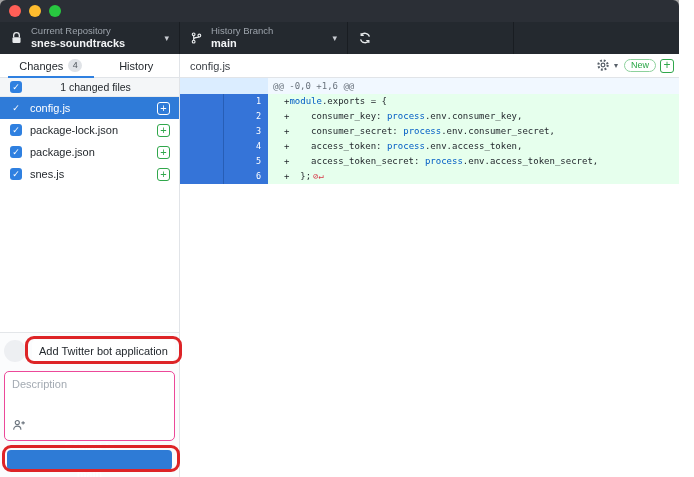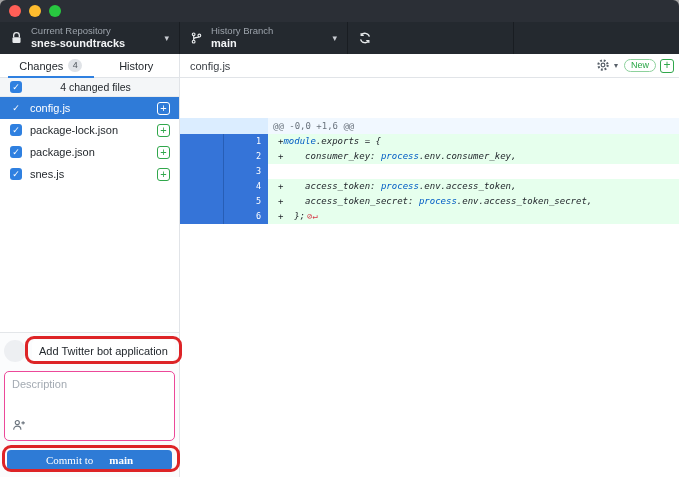--- a/index.html
+++ b/index.html
@@ -52,45 +52,45 @@
   .sidebar-spacer { flex:1; background:#fff; }
 
   .commit-area { height:145px; border-top:1px solid #e3e6e9; background:#fbfcfd; padding:6px 4px 0 4px; }
   .summary-row { height:24px; display:flex; align-items:center; gap:6px; margin-bottom:8px; }
   .avatar { width:22px; height:22px; border-radius:50%; background:#edeff2; flex:none; }
   .summary-input { flex:1; height:22px; border:1px solid #fff; background:#fff; border-radius:3px; font-family:"Liberation Sans",sans-serif; font-size:11px; color:#24292e; padding:0 6px; outline:none; min-width:0; }
   .description-box { height:70px; border:1px solid #ec4899; border-radius:5px; background:#fff; position:relative; }
   .description-box textarea { width:100%; height:46px; border:none; resize:none; outline:none; font-family:"Liberation Sans",sans-serif; font-size:11px; color:#24292e; padding:6px 7px; background:transparent; }
   .description-box textarea::placeholder { color:#a3aab2; opacity:1; }
   .coauthor-icon { position:absolute; left:7px; bottom:5px; }
-  .commit-button { margin:9px 3px 0 3px; height:20px; background:#2e7bd6; border:none; border-radius:4px; color:#fff; font-family:Liberation Serif, serif; font-size:11px; display:flex; align-items:center; justify-content:center; gap:16px; width:calc(100% - 6px); cursor:default; }
+  .commit-button { margin:9px 3px 0 3px; height:20px; background:#2e7bd6; border:none; border-radius:4px; color:#fff; font-family:Liberation Sans, sans-serif; font-size:11px; display:flex; align-items:center; justify-content:center; gap:16px; width:calc(100% - 6px); cursor:default;flex-direction:column; }
   .commit-button b { font-weight:bold; }
 
   
   .annotation { position:absolute; border:3px solid #dd2427; border-radius:9px; pointer-events:none; z-index:10; }
   .anno-summary { left:25px; top:336px; width:157px; height:28px; }
   .anno-commit { left:2px; top:445px; width:178px; height:27px; }
 
   
   .diff { flex:1; min-width:0; display:flex; flex-direction:column; background:#fff; }
   .diff-header { height:24px; border-bottom:1px solid #e1e4e8; display:flex; align-items:center; padding:0 5px 0 10px; font-size:11px; color:#3c4147; }
   .diff-header-right { margin-left:auto; display:flex; align-items:center; gap:4px; }
   .gear-caret { font-size:8px; color:#586069; margin-right:2px; }
   .new-badge { border:1px solid #8dd19c; color:#28a745; font-size:9px; height:13px; line-height:11px; padding:0 6px; border-radius:7px; background:#fff; }
   .diff-plus-box { width:14px; height:14px; border:1.5px solid #30a74b; border-radius:3px; color:#30a74b; font-size:12px; line-height:11px; text-align:center; }
 
-  .diff-body { font-family:"DejaVu Sans Mono", monospace; font-size:9px;margin-top:40px; }
+  .diff-body { font-family:"DejaVu Sans Mono", monospace; font-size:9px; }
   .hunk-row { display:flex; height:16px; line-height:16px; }
   .hunk-gutter { width:88px; min-width:88px; background:#dbedff; }
   .hunk-text { flex:1; background:#f1f8ff; color:#6a737d; padding-left:5px; white-space:pre; }
   .diff-row { display:flex; height:15px; line-height:15px; }
   .gutter { width:88px; min-width:88px; background:#3574d8; display:flex; }
   .g-old { width:44px; border-right:1px solid rgba(15,55,120,0.35); }
   .g-new { width:43px; color:#fff; font-size:8.5px; text-align:right; padding-right:6px; }
-  .code { flex:1; background:#e6ffed; color:#24292e; padding-left:10px; white-space:pre;font-style:italic; }
+  .code { flex:1; background:#e6ffed; color:#24292e; padding-left:16px; white-space:pre; }
   .code .keyword { color:#005cc5; }
   .code .no-newline { color:#d73a49; margin-left:2px; }
 </style>
 </head>
 <body>
 
 <div class="window">
 
   <div class="titlebar">
     <span class="traffic red"></span>
@@ -147,21 +147,21 @@
         <div class="tab active">
           <span>Changes</span>
           <span class="tab-badge">4</span>
         </div>
         <div class="tab">
           <span>History</span>
         </div>
       </div>
       <div class="changed-header">
         <span class="checkbox">✓</span>
-        <span class="label">4 changed files</span>
+        <span class="label">1 changed files</span>
       </div>
       <div class="file-list">
           <div class="file-row selected">
             <span class="checkbox">✓</span>
             <span class="file-name">config.js</span>
             <span class="plus-box">+</span>
           </div>
           <div class="file-row">
             <span class="checkbox">✓</span>
             <span class="file-name">package-lock.json</span>
@@ -235,20 +235,21 @@
                 <div class="g-old"></div>
                 <div class="g-new">2</div>
               </div>
               <div class="code"><span>+    consumer_key: </span><span class="keyword">process</span><span>.env.consumer_key,</span></div>
             </div>
             <div class="diff-row">
               <div class="gutter">
                 <div class="g-old"></div>
                 <div class="g-new">3</div>
               </div>
+              <div class="code"><span>+    consumer_secret: </span><span class="keyword">process</span><span>.env.consumer_secret,</span></div>
             </div>
             <div class="diff-row">
               <div class="gutter">
                 <div class="g-old"></div>
                 <div class="g-new">4</div>
               </div>
               <div class="code"><span>+    access_token: </span><span class="keyword">process</span><span>.env.access_token,</span></div>
             </div>
             <div class="diff-row">
               <div class="gutter">

